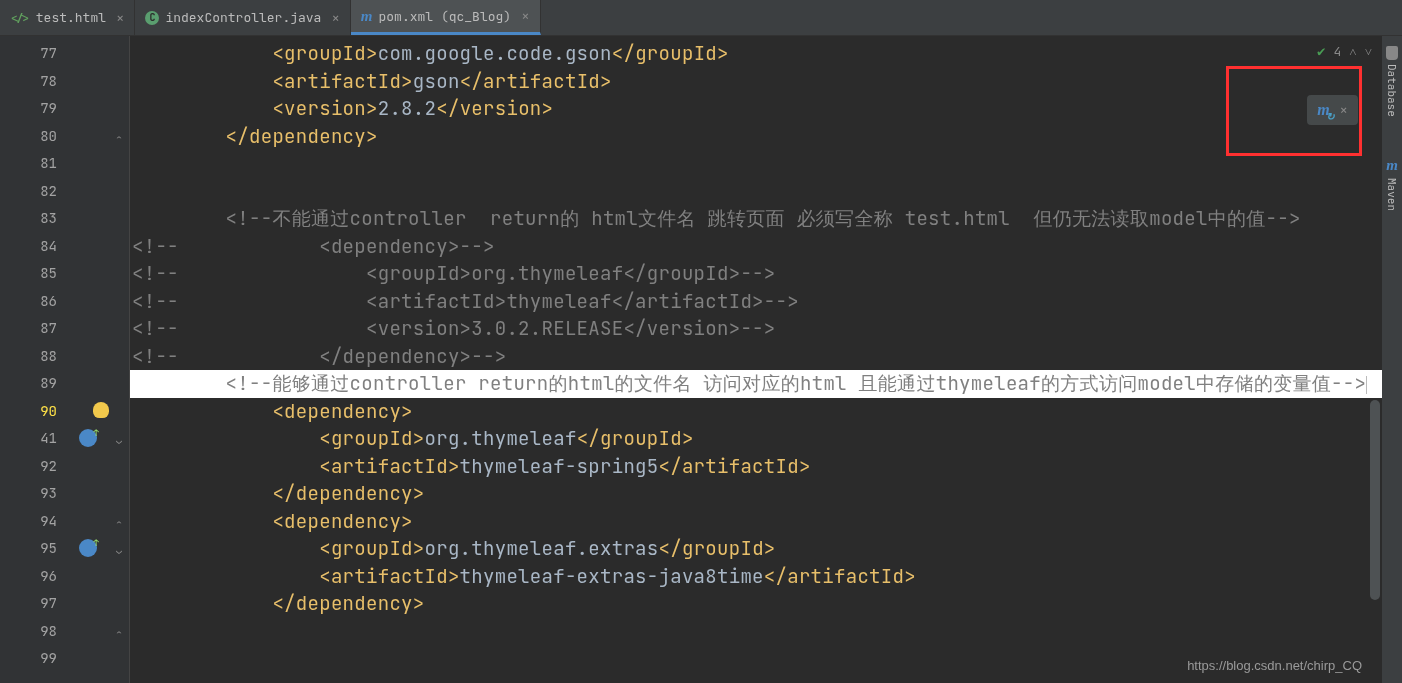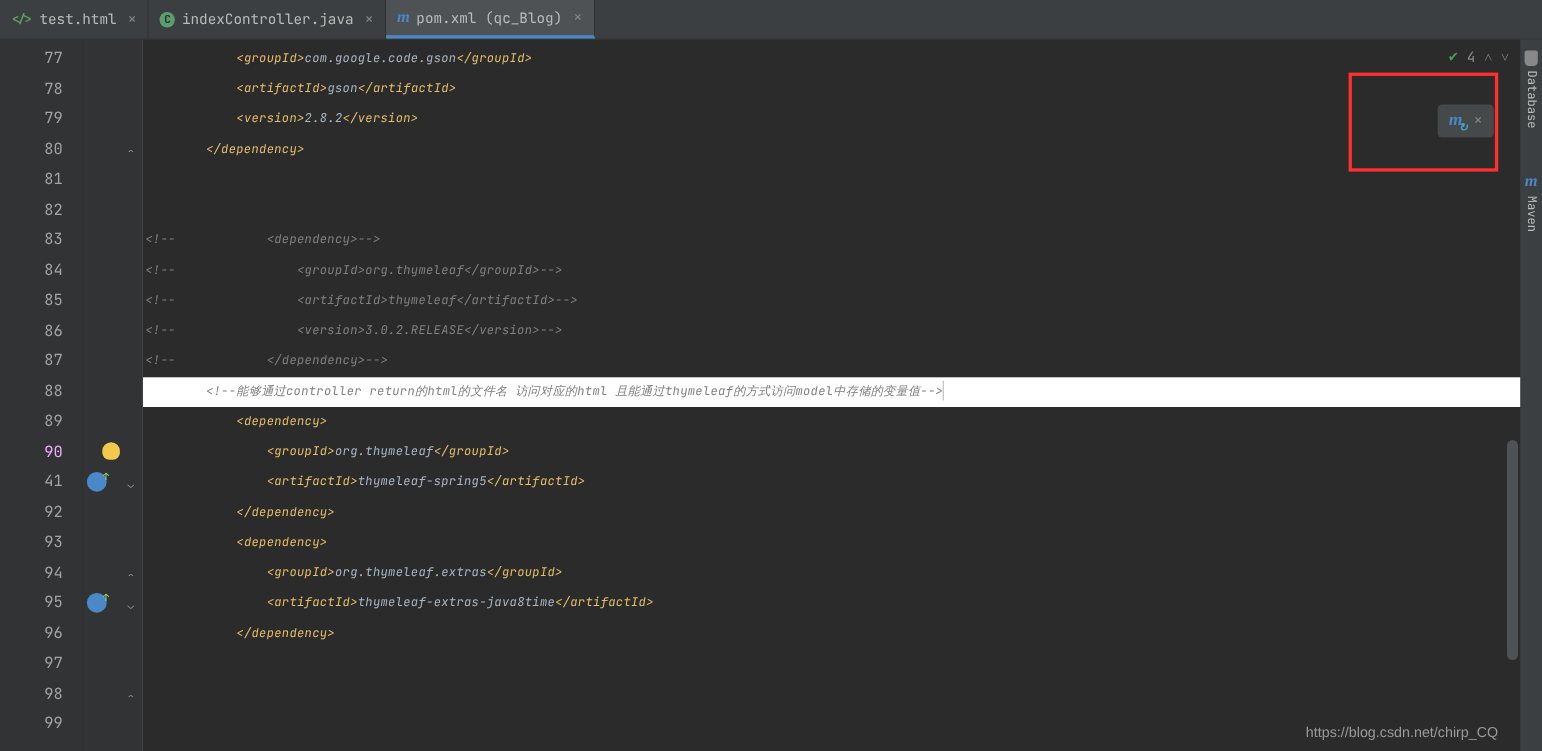--- a/index.html
+++ b/index.html
@@ -56,21 +56,21 @@
     padding-top: 4px;
   }
   .ln {
     height: 27.5px;
     line-height: 27.5px;
     color: #a3a3a3;
     padding-right: 18px;
     font-size: 14px;
     position: relative;
   }
-  .ln.current { color: #f0abfc; }
+  .ln.current { color: #fde047; }
   .ge {
     height: 27.5px;
     position: relative;
   }
   .fold {
     position: absolute;
     right: 4px;
     top: 9px;
     width: 9px;
     height: 9px;
@@ -99,24 +99,23 @@
   .code {
     flex: 1;
     padding-top: 4px;
     position: relative;
     overflow: hidden;
   }
   .line {
     height: 27.5px;
     line-height: 27.5px;
     white-space: pre;
-    font-size: 11px;
+    font-size: 19px;
     letter-spacing: 0.3px;
     padding-left: 2px;
-    font-style: italic;
   }
   .line.current {
     background: #ffffff;
   }
   .tag { color: #e8bf6a; }
   .val { color: #a9b7c6; }
   .comment { color: #808080; }
   .cursor {
     display: inline-block;
     width: 1px;
@@ -285,20 +284,21 @@
       </div>
       <div class="ge"></div>
     </div>
   <div class="code" id="code">
       <div class="line">            <span class="tag">&lt;groupId&gt;</span><span class="val">com.google.code.gson</span><span class="tag">&lt;/groupId&gt;</span></div>
       <div class="line">            <span class="tag">&lt;artifactId&gt;</span><span class="val">gson</span><span class="tag">&lt;/artifactId&gt;</span></div>
       <div class="line">            <span class="tag">&lt;version&gt;</span><span class="val">2.8.2</span><span class="tag">&lt;/version&gt;</span></div>
       <div class="line">        <span class="tag">&lt;/dependency&gt;</span></div>
       <div class="line"></div>
       <div class="line"></div>
+      <div class="line">        <span class="comment">&lt;!--不能通过controller  return的 html文件名 跳转页面 必须写全称 test.html  但仍无法读取model中的值--&gt;</span></div>
       <div class="line"><span class="comment">&lt;!--            &lt;dependency&gt;--&gt;</span></div>
       <div class="line"><span class="comment">&lt;!--                &lt;groupId&gt;org.thymeleaf&lt;/groupId&gt;--&gt;</span></div>
       <div class="line"><span class="comment">&lt;!--                &lt;artifactId&gt;thymeleaf&lt;/artifactId&gt;--&gt;</span></div>
       <div class="line"><span class="comment">&lt;!--                &lt;version&gt;3.0.2.RELEASE&lt;/version&gt;--&gt;</span></div>
       <div class="line"><span class="comment">&lt;!--            &lt;/dependency&gt;--&gt;</span></div>
       <div class="line current">        <span class="comment">&lt;!--能够通过controller return的html的文件名 访问对应的html 且能通过thymeleaf的方式访问model中存储的变量值--&gt;</span><span class="cursor"></span></div>
       <div class="line">            <span class="tag">&lt;dependency&gt;</span></div>
       <div class="line">                <span class="tag">&lt;groupId&gt;</span><span class="val">org.thymeleaf</span><span class="tag">&lt;/groupId&gt;</span></div>
       <div class="line">                <span class="tag">&lt;artifactId&gt;</span><span class="val">thymeleaf-spring5</span><span class="tag">&lt;/artifactId&gt;</span></div>
       <div class="line">            <span class="tag">&lt;/dependency&gt;</span></div>

